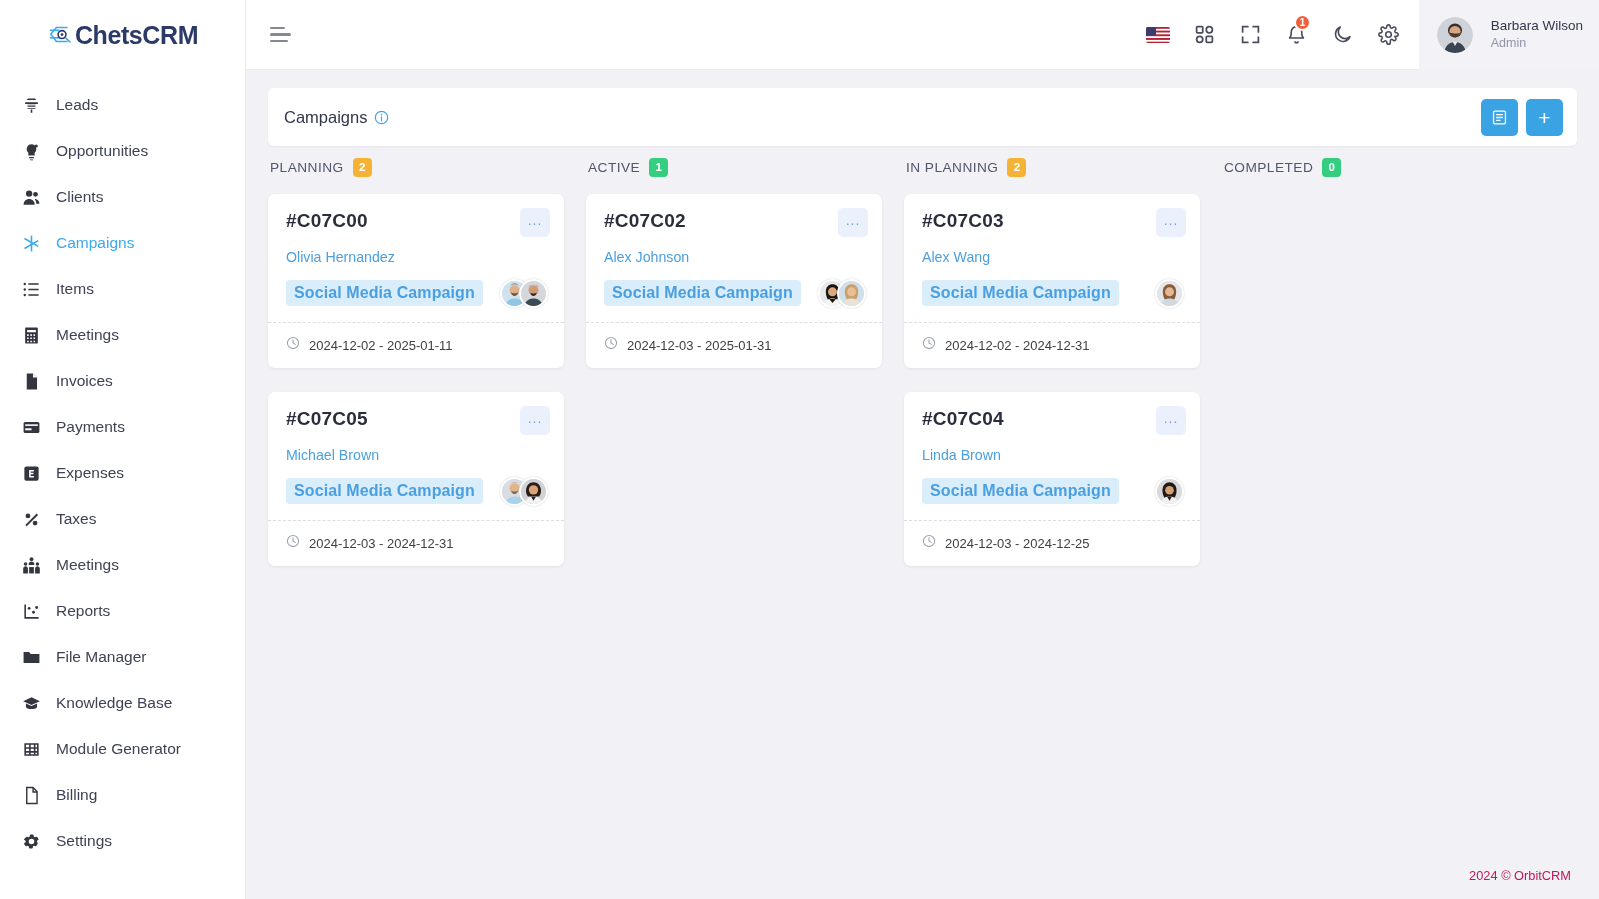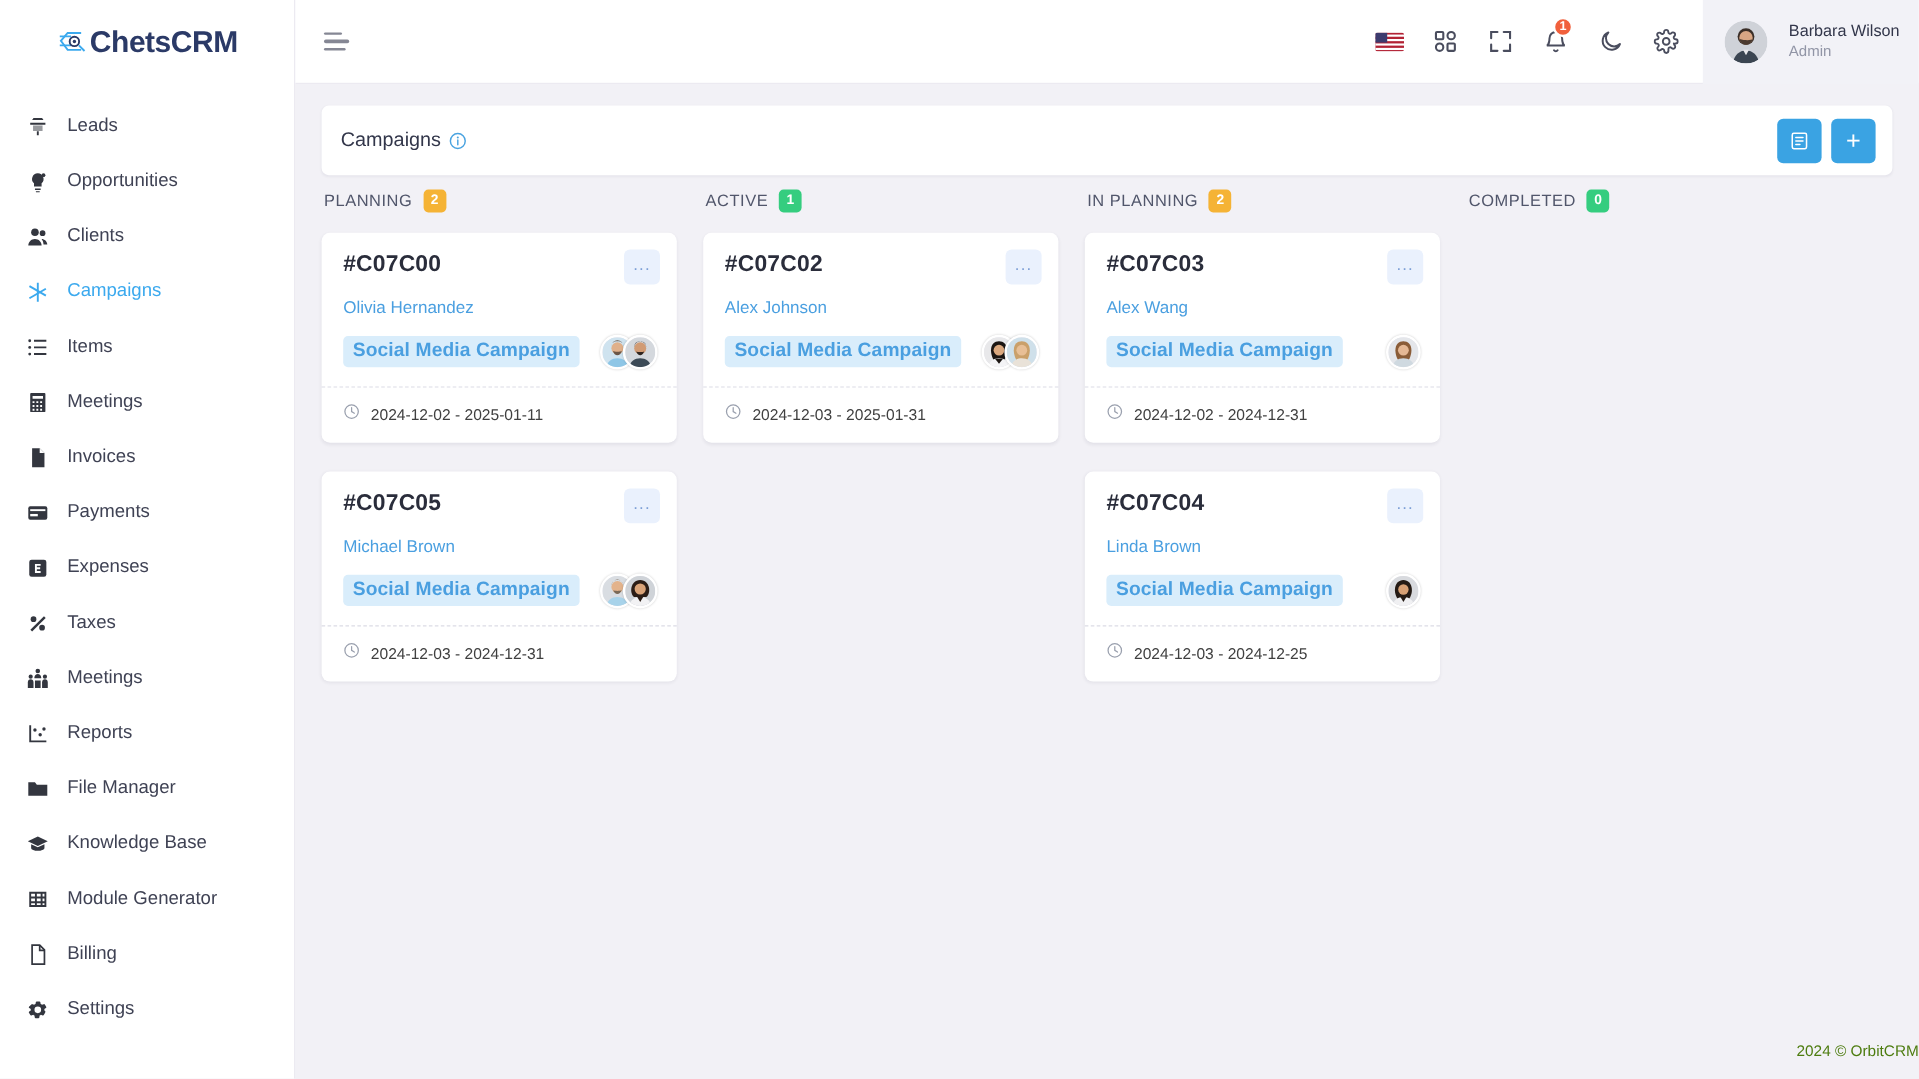--- a/index.html
+++ b/index.html
@@ -147,22 +147,22 @@
   .avatars .av + .av { margin-left: -10px; }
   .card-foot {
     border-top: 1px dashed #dcdce5; padding: 13px 16px 14px 18px;
     display: flex; align-items: center; gap: 9px;
   }
   .card-foot svg { width: 14px; height: 14px; flex: 0 0 14px; }
   .date-text { font-size: 13px; color: #404040; }
 
   .footer {
     height: 48px; flex: 0 0 48px; display: flex; align-items: center;
-    justify-content: flex-end; 
-    font-size: 12.8px; color: #4d7c0f; background: #f2f1f6;
+    justify-content: flex-end; padding-right: 28px;
+    font-size: 12.8px; color: #be185d; background: #f2f1f6;
   }
 </style>
 </head>
 <body>
 
 <div class="app">
 
   <aside class="sidebar">
     <div class="brand">
       <span class="brand-mark">

